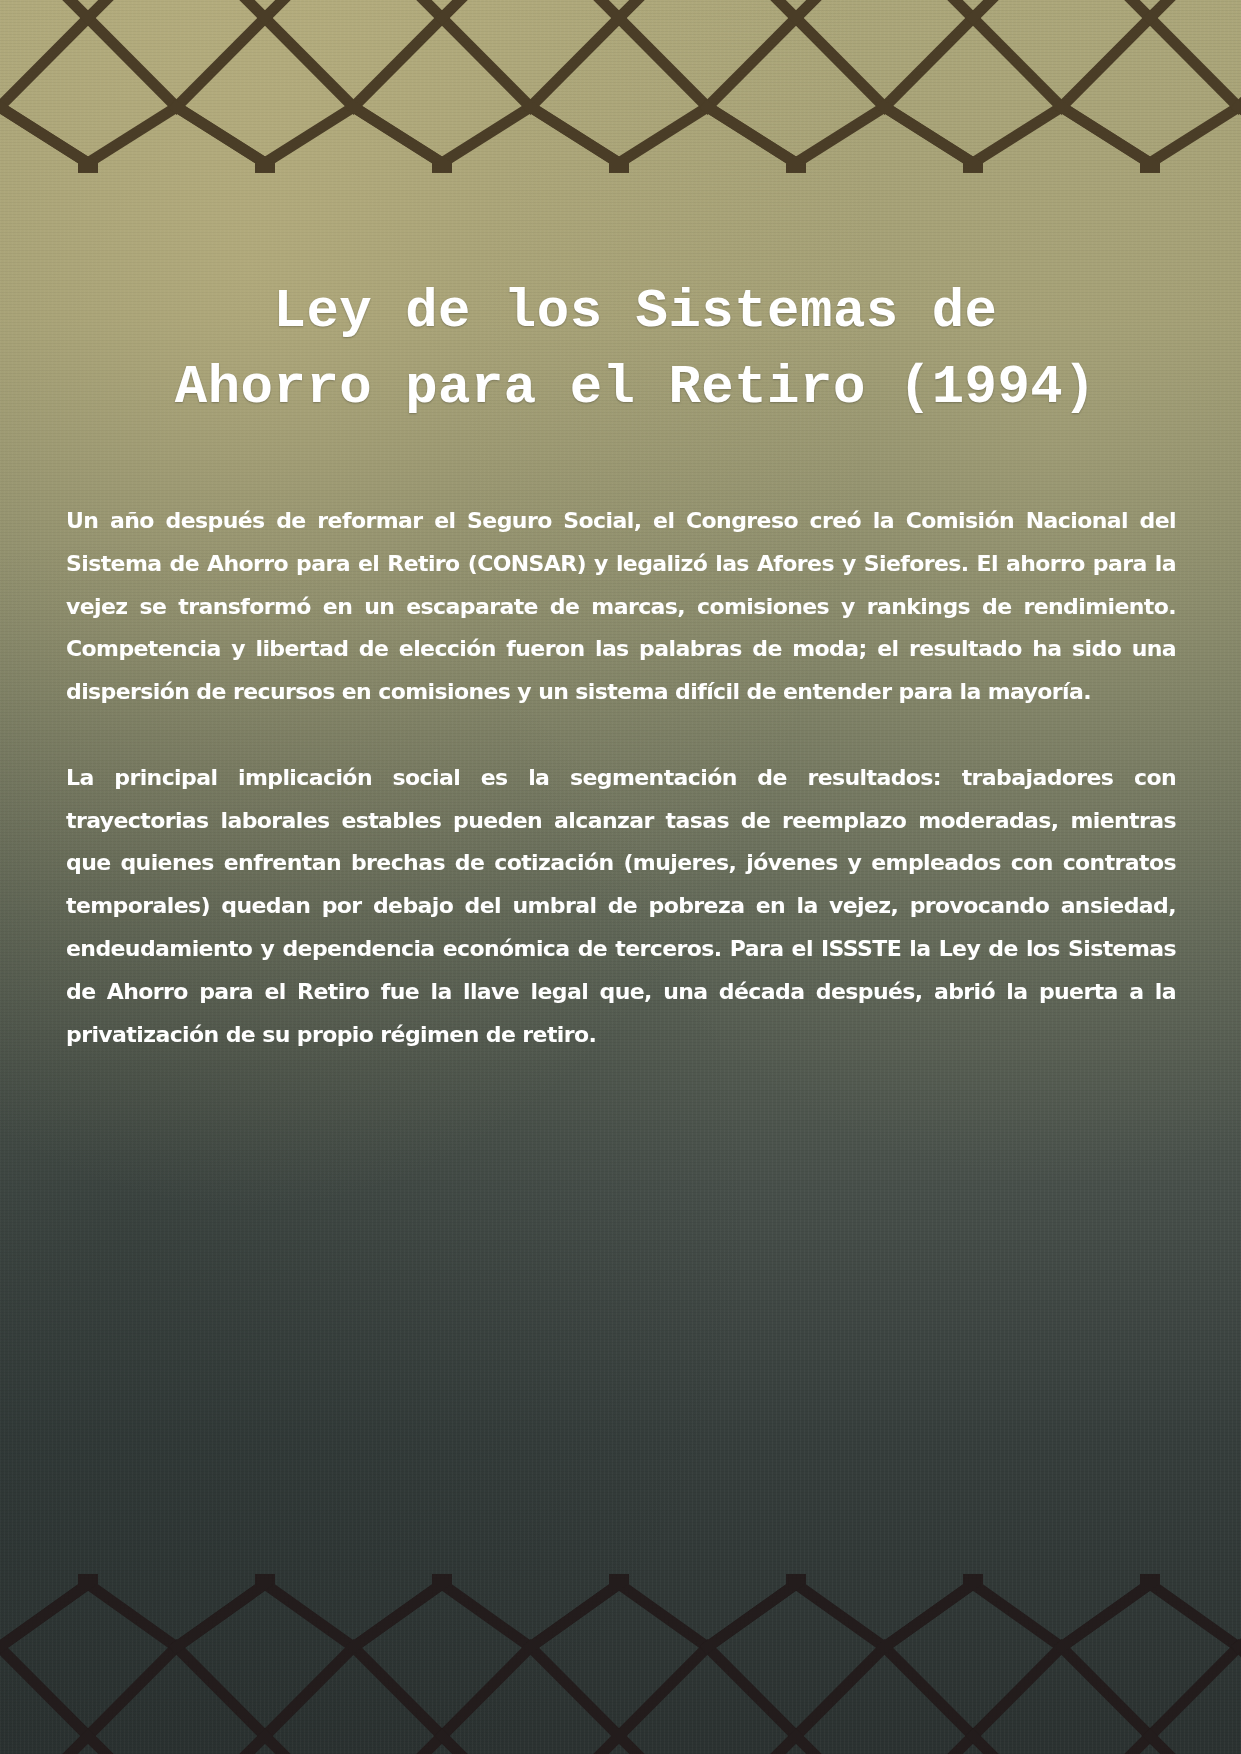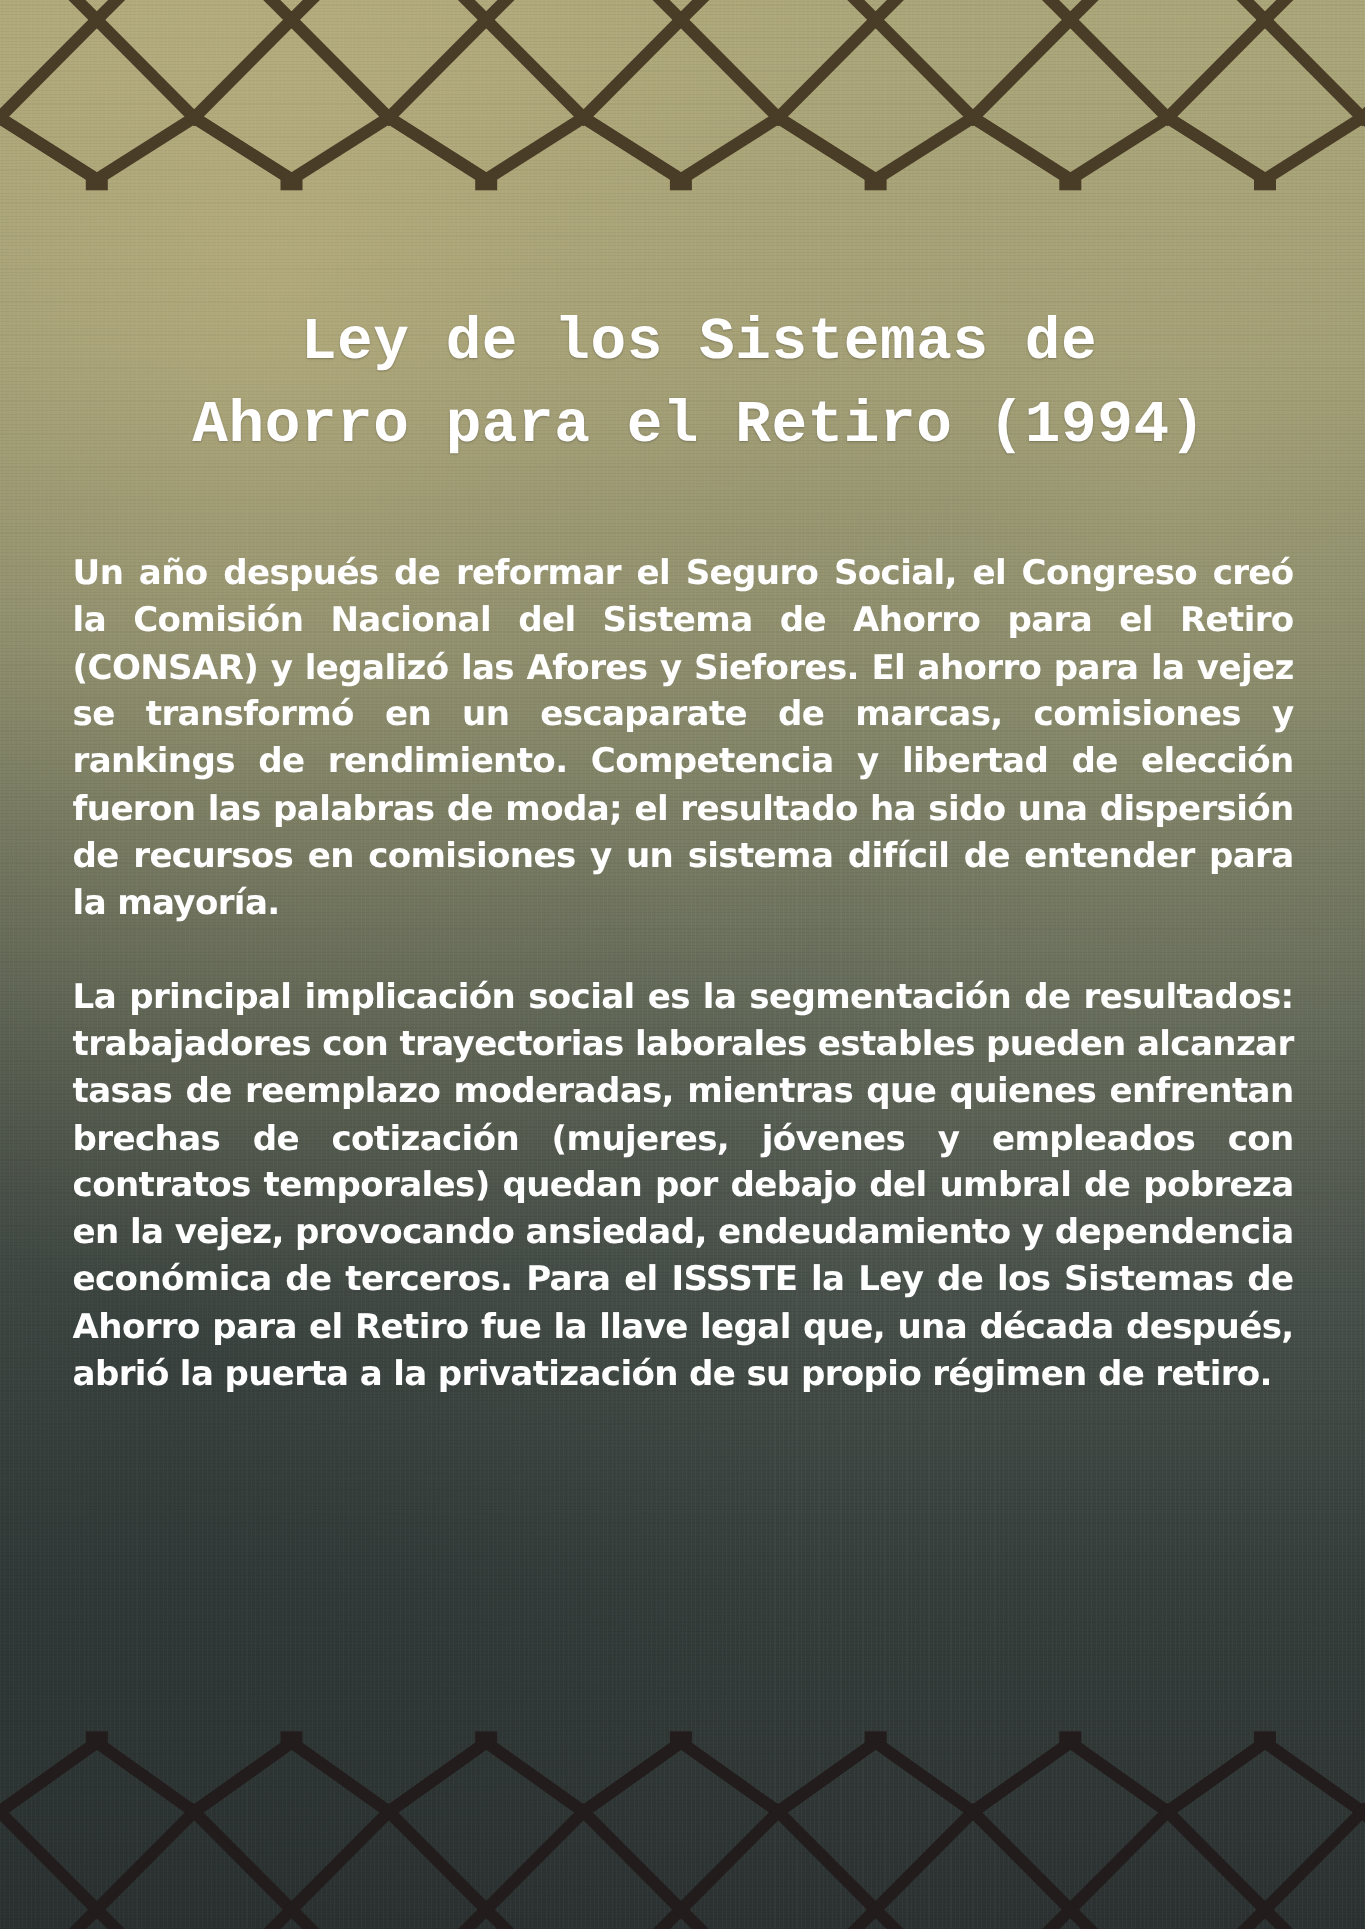--- a/index.html
+++ b/index.html
@@ -24,21 +24,21 @@
     position: absolute; left: 15px; top: 238px; width: 1241px;
     text-align: center; color: #ffffff;
     font-family: Liberation Mono, monospace; font-weight: bold;
     font-size: 54px; line-height: 76px; letter-spacing: 0.5px;
     text-shadow: 0 1px 2px rgba(0,0,0,0.25);
   }
   .title span { display: block; }
   .body {
     position: absolute; left: 66px; top: 500px; width: 1110px;
     color: #ffffff; font-family: "DejaVu Sans", sans-serif; font-weight: bold;
-    font-size: 31px; line-height: 42.8px; text-align: justify;
+    font-size: 22px; line-height: 42.8px; text-align: justify;
     letter-spacing: -0.6px;
   }
   .body p { margin: 0 0 42.8px 0; }
 </style>
 </head>
 <body>
 
 <div class="texture"></div>
 
 <svg class="lattice lattice-top" viewBox="0 0 1241 180" xmlns="http://www.w3.org/2000/svg">

